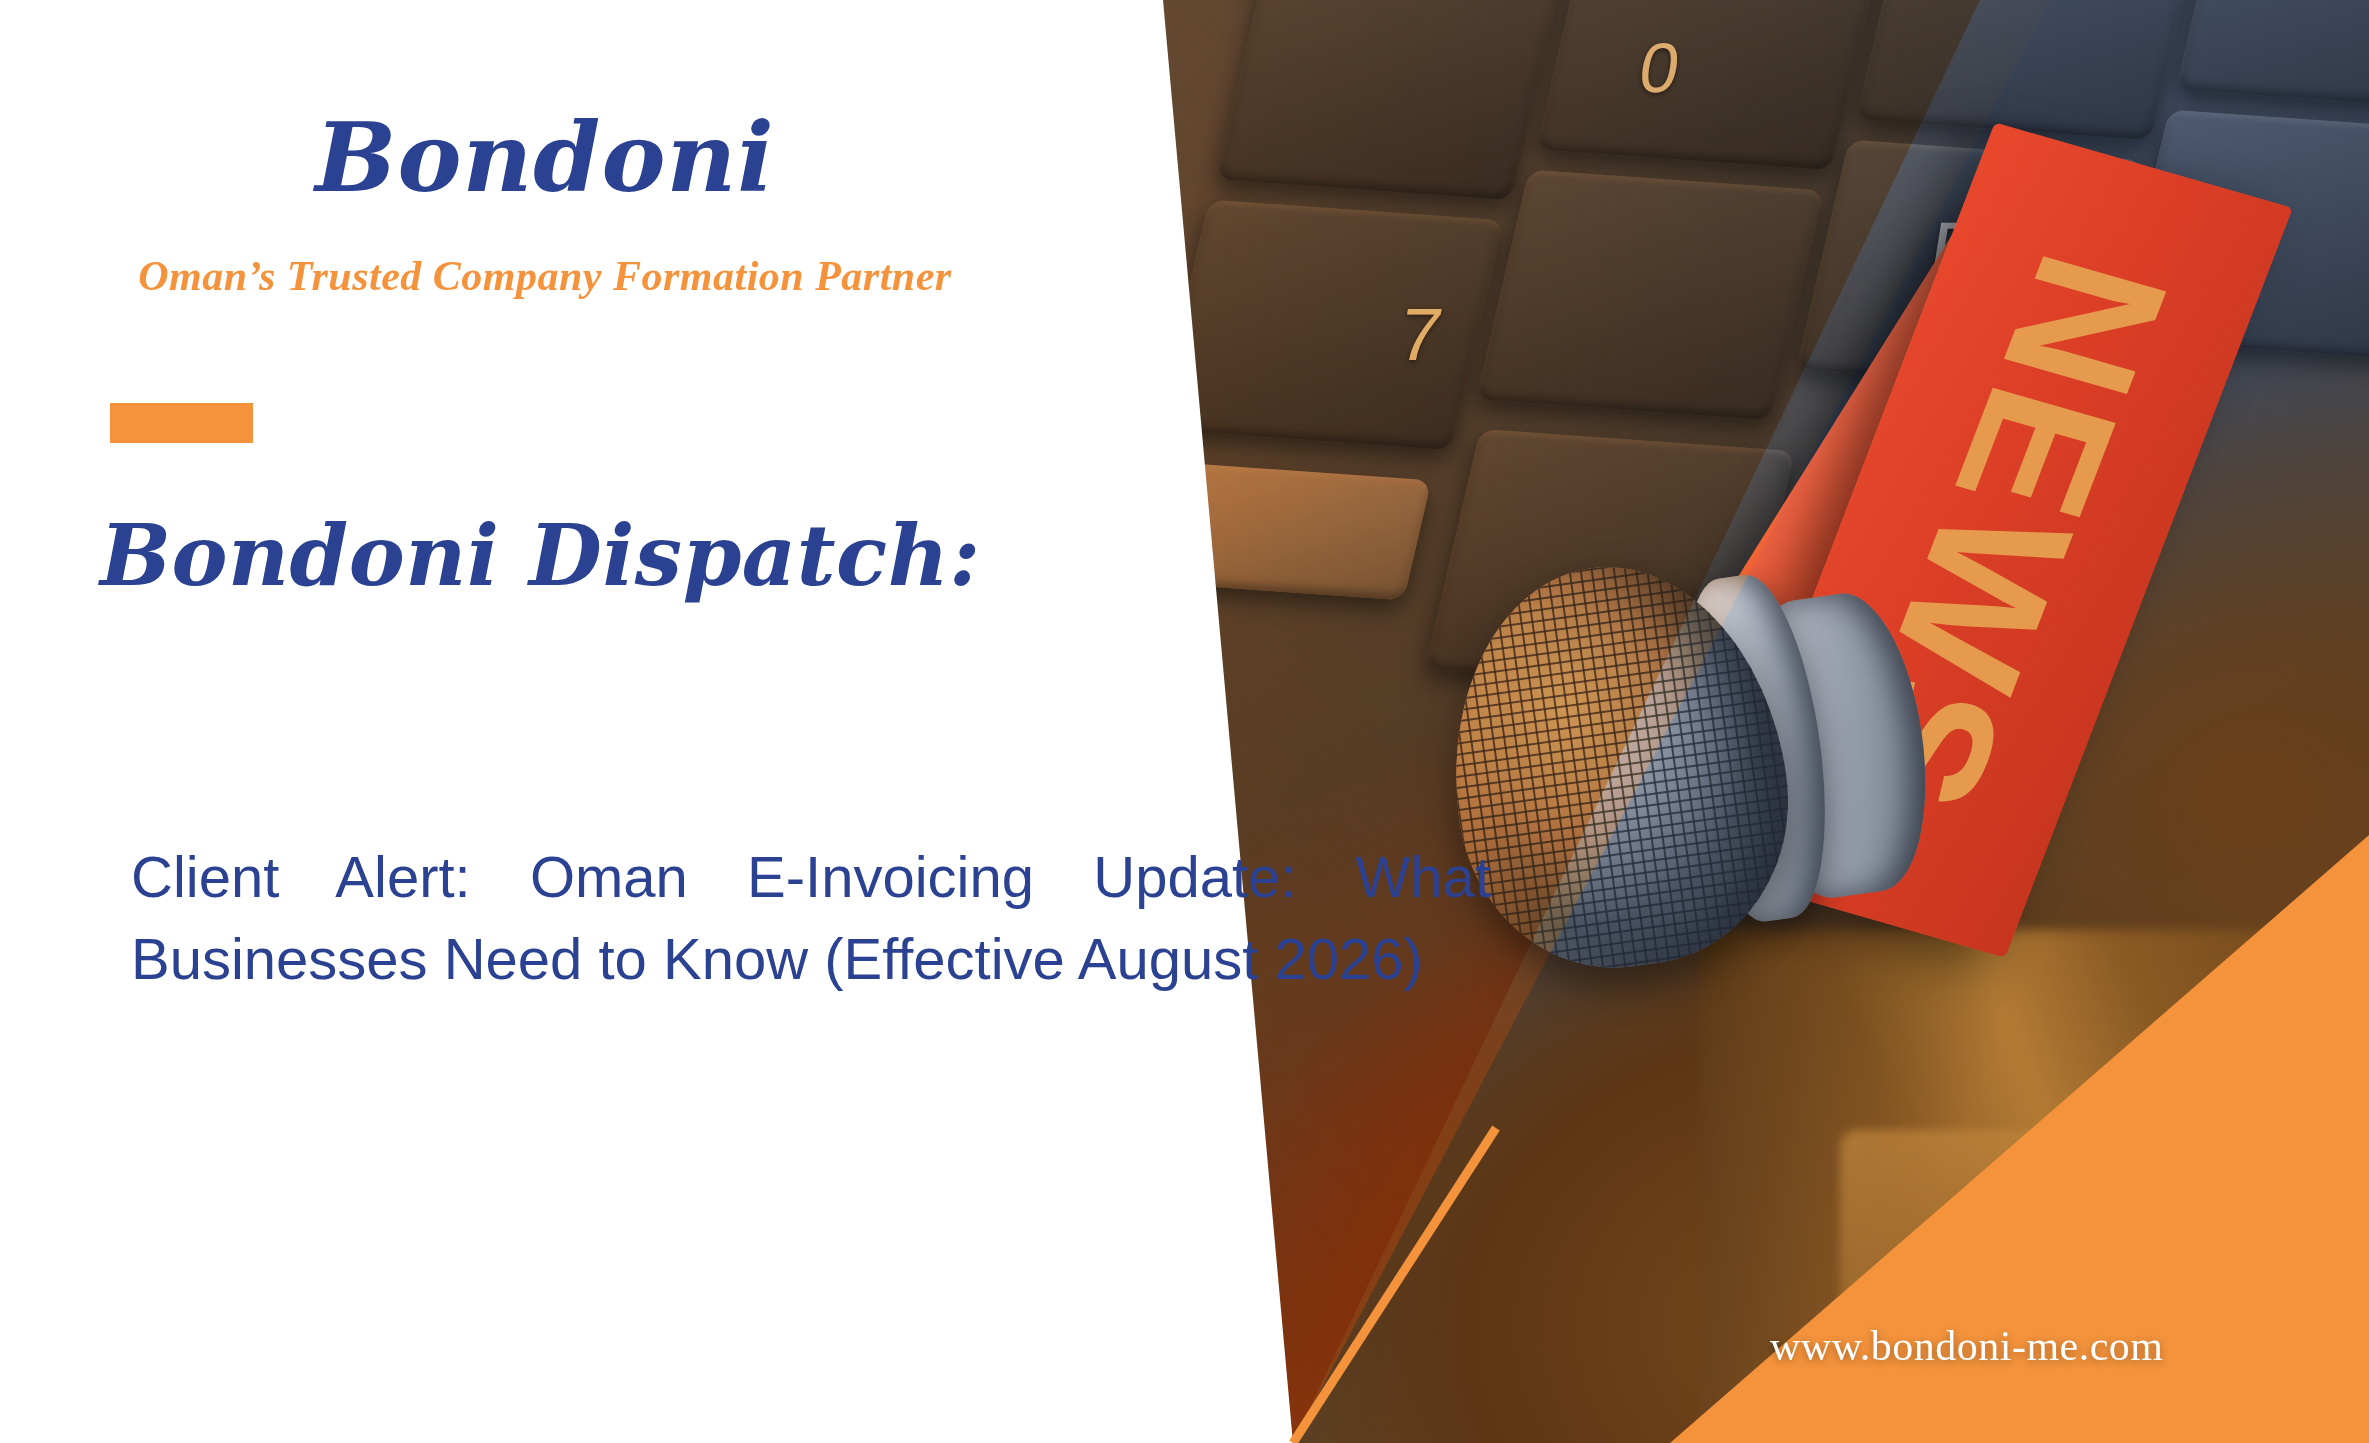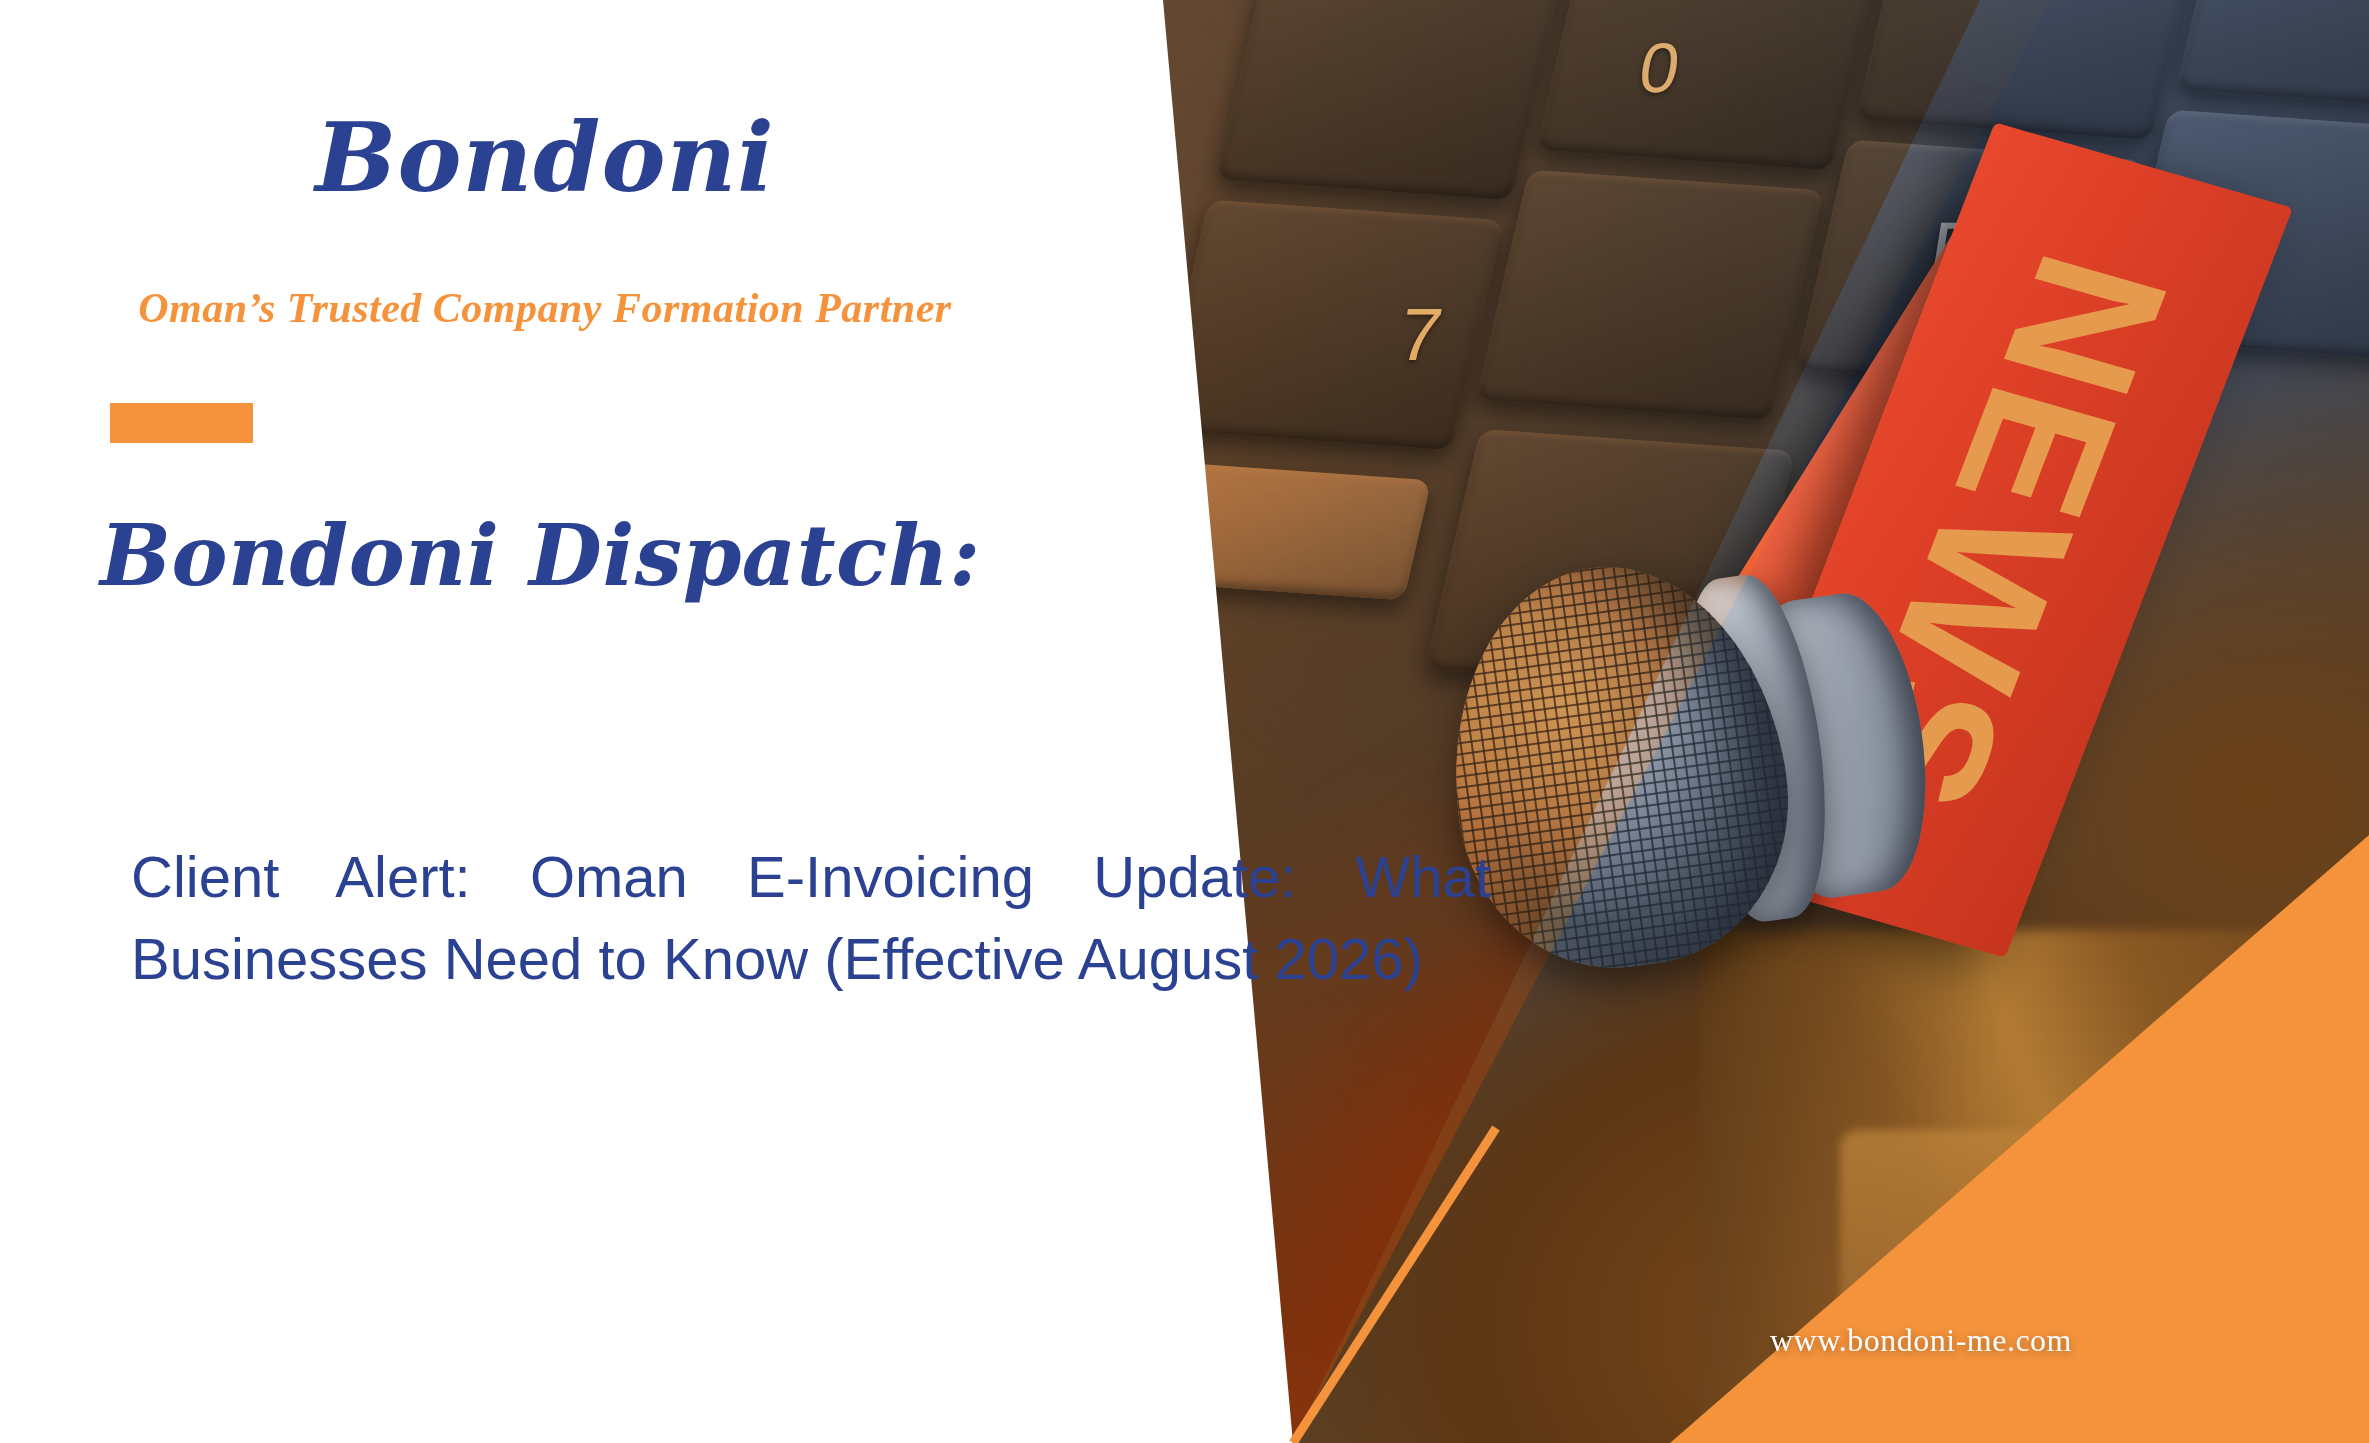--- a/index.html
+++ b/index.html
@@ -250,21 +250,20 @@
     top: 255px;
     width: 1090px;
     text-align: center;
     color: #f4933c;
     font-family: "Liberation Serif", serif;
     font-style: italic;
     font-weight: 700;
     font-size: 42px;
     letter-spacing: 0.5px;
     line-height: 1;
-    margin-top: 32px;
   }
 
   .accent-bar {
     position: absolute;
     left: 110px;
     top: 403px;
     width: 143px;
     height: 40px;
     background: #f4933c;
   }
@@ -300,21 +299,21 @@
   .article-title > span { display: inline; }
 
   
   .site-url {
     position: absolute;
     left: 1770px;
     top: 1322px;
     color: #ffffff;
     font-family: "Liberation Serif", serif;
     font-weight: 400;
-    font-size: 32px;
+    font-size: 42px;
     letter-spacing: 0.5px;
     white-space: nowrap;
     text-shadow: 0 2px 8px rgba(0,0,0,0.35);
   }
 </style>
 </head>
 <body>
 
 <div id="poster">
 

